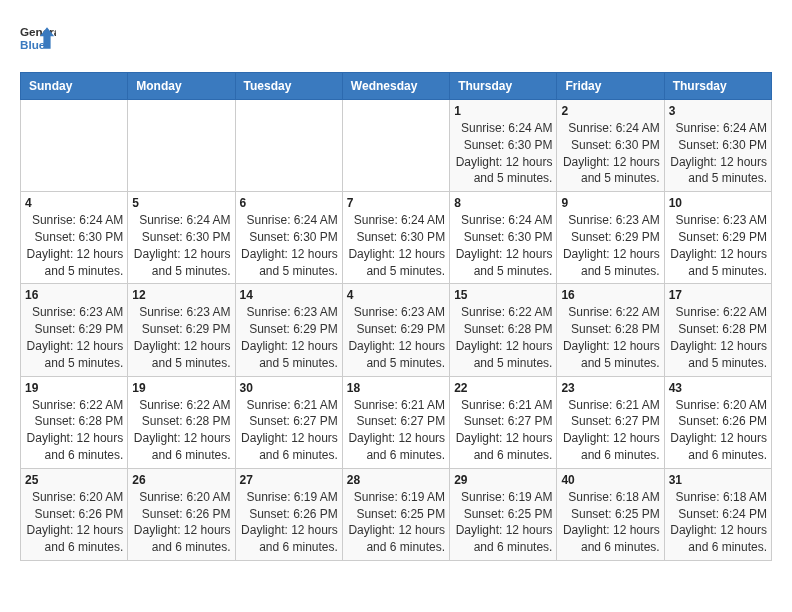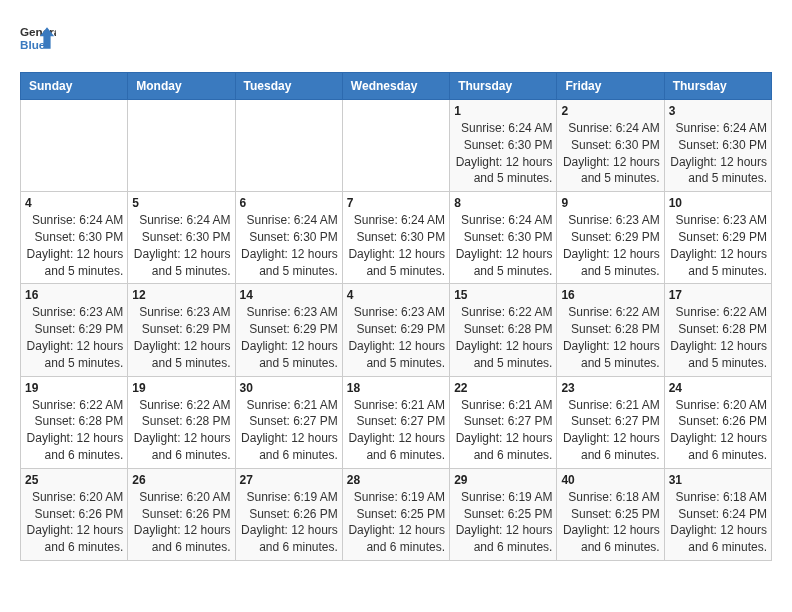--- a/index.html
+++ b/index.html
@@ -205,21 +205,21 @@
         </td>
         <td>
           <div class="day-num">22</div>
           <div class="day-info">Sunrise: 6:21 AM<br>Sunset: 6:27 PM<br>Daylight: 12 hours and 6 minutes.</div>
         </td>
         <td>
           <div class="day-num">23</div>
           <div class="day-info">Sunrise: 6:21 AM<br>Sunset: 6:27 PM<br>Daylight: 12 hours and 6 minutes.</div>
         </td>
         <td>
-          <div class="day-num">24</div>
+          <div class="day-num">43</div>
           <div class="day-info">Sunrise: 6:20 AM<br>Sunset: 6:26 PM<br>Daylight: 12 hours and 6 minutes.</div>
         </td>
       </tr>
       <tr>
         <td>
           <div class="day-num">25</div>
           <div class="day-info">Sunrise: 6:20 AM<br>Sunset: 6:26 PM<br>Daylight: 12 hours and 6 minutes.</div>
         </td>
         <td>
           <div class="day-num">26</div>

